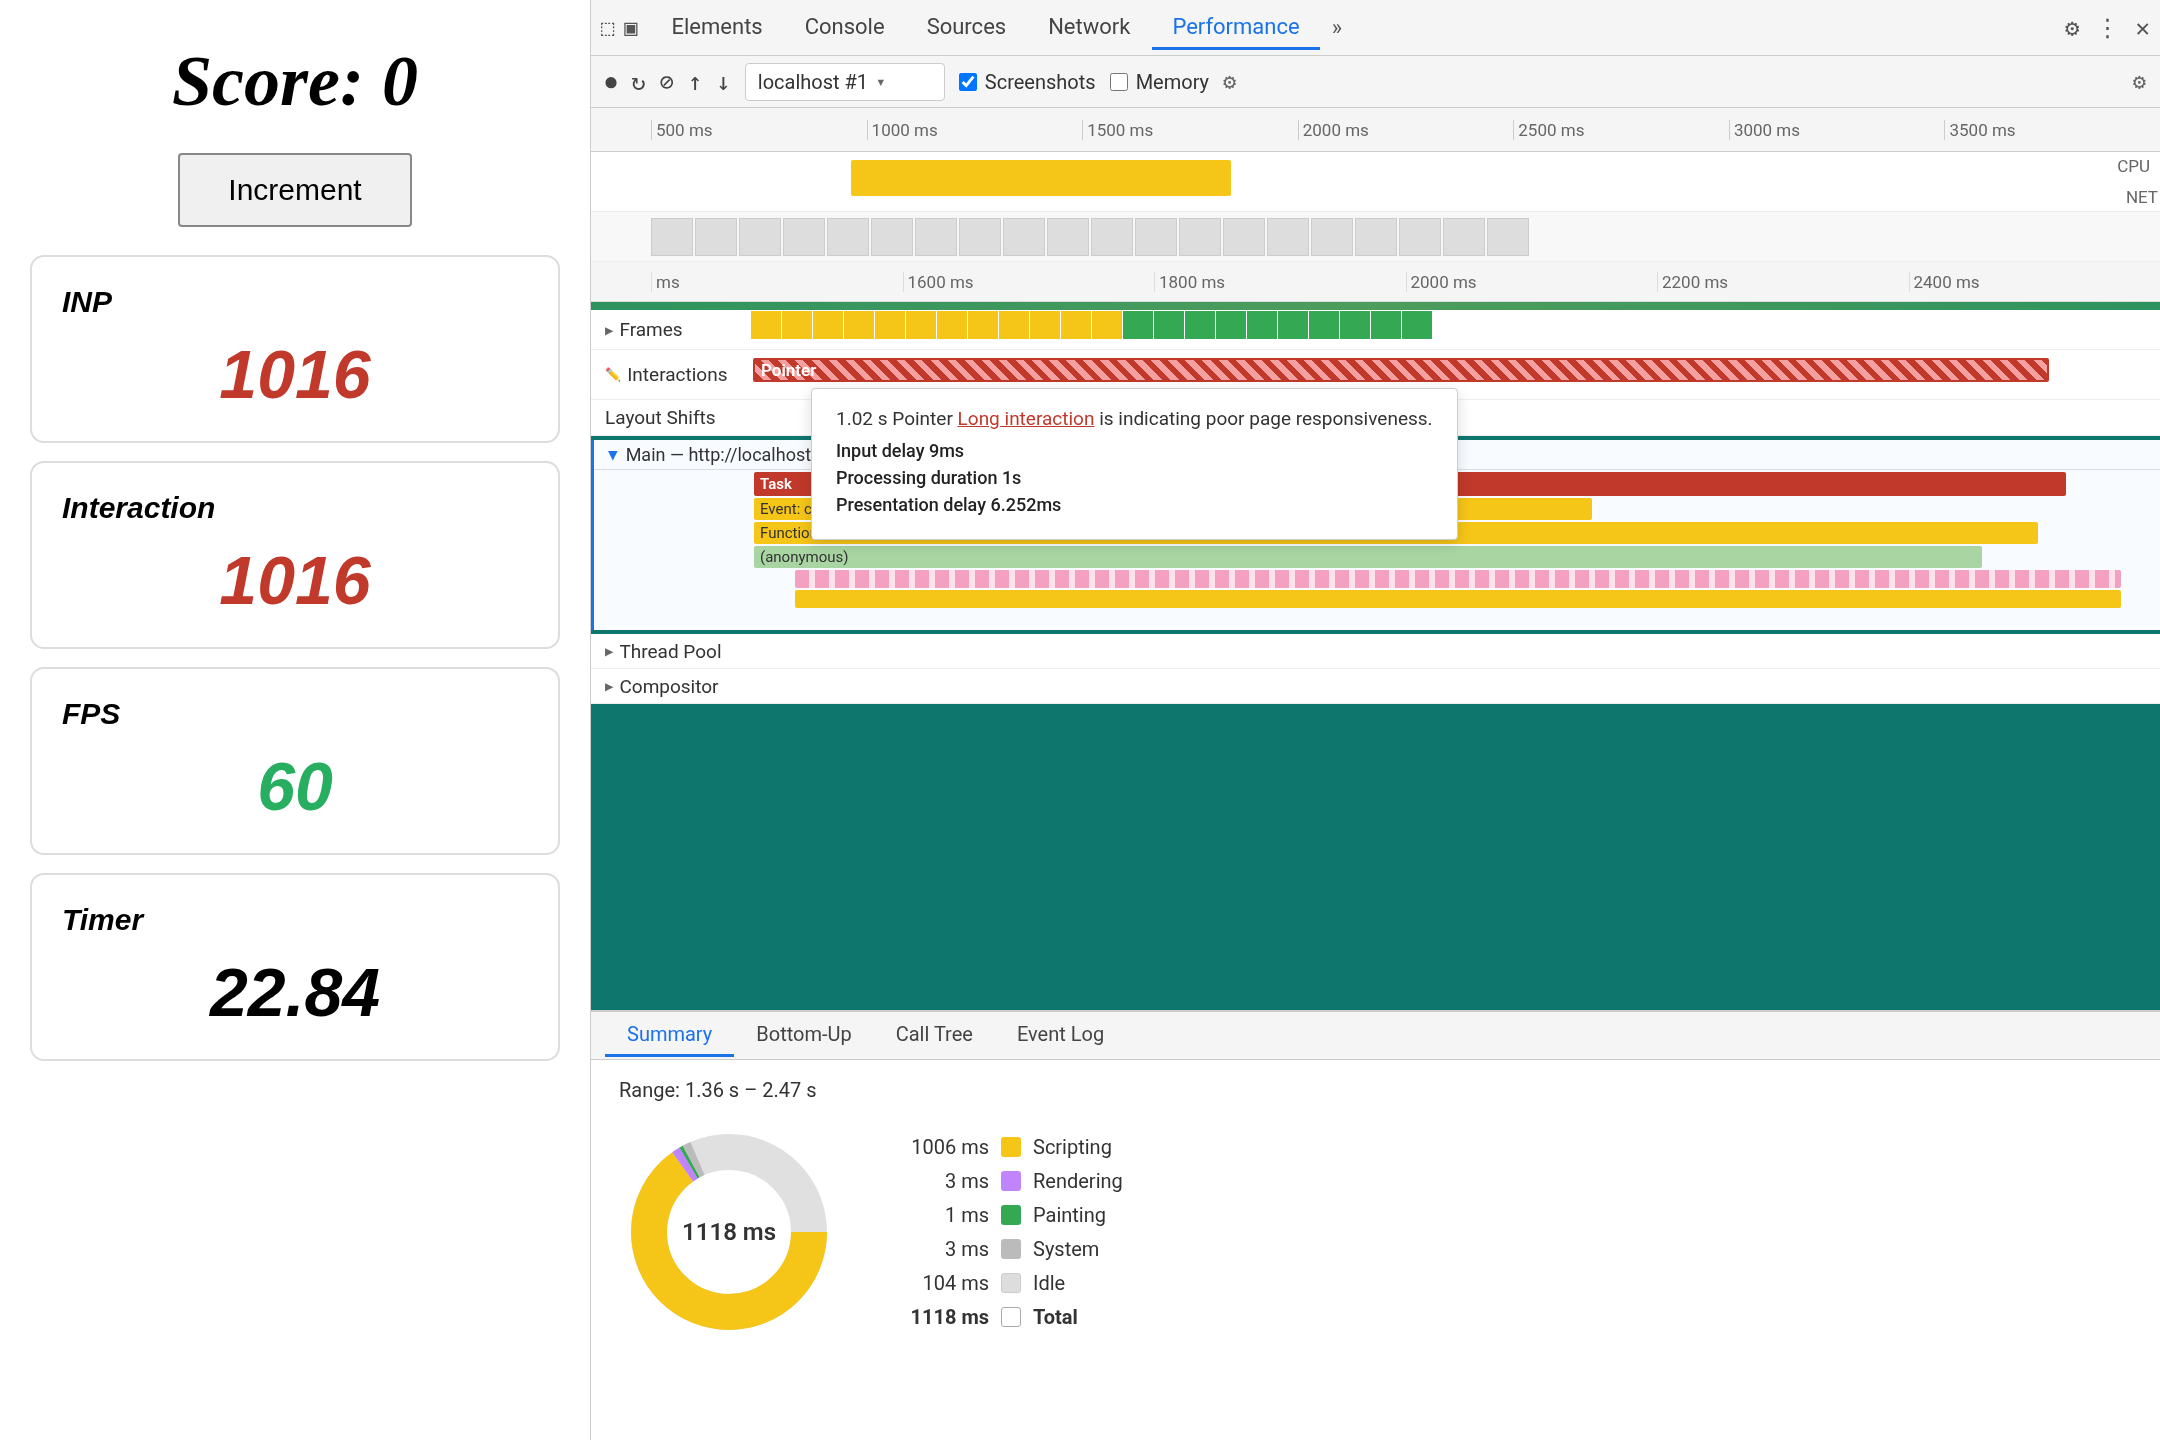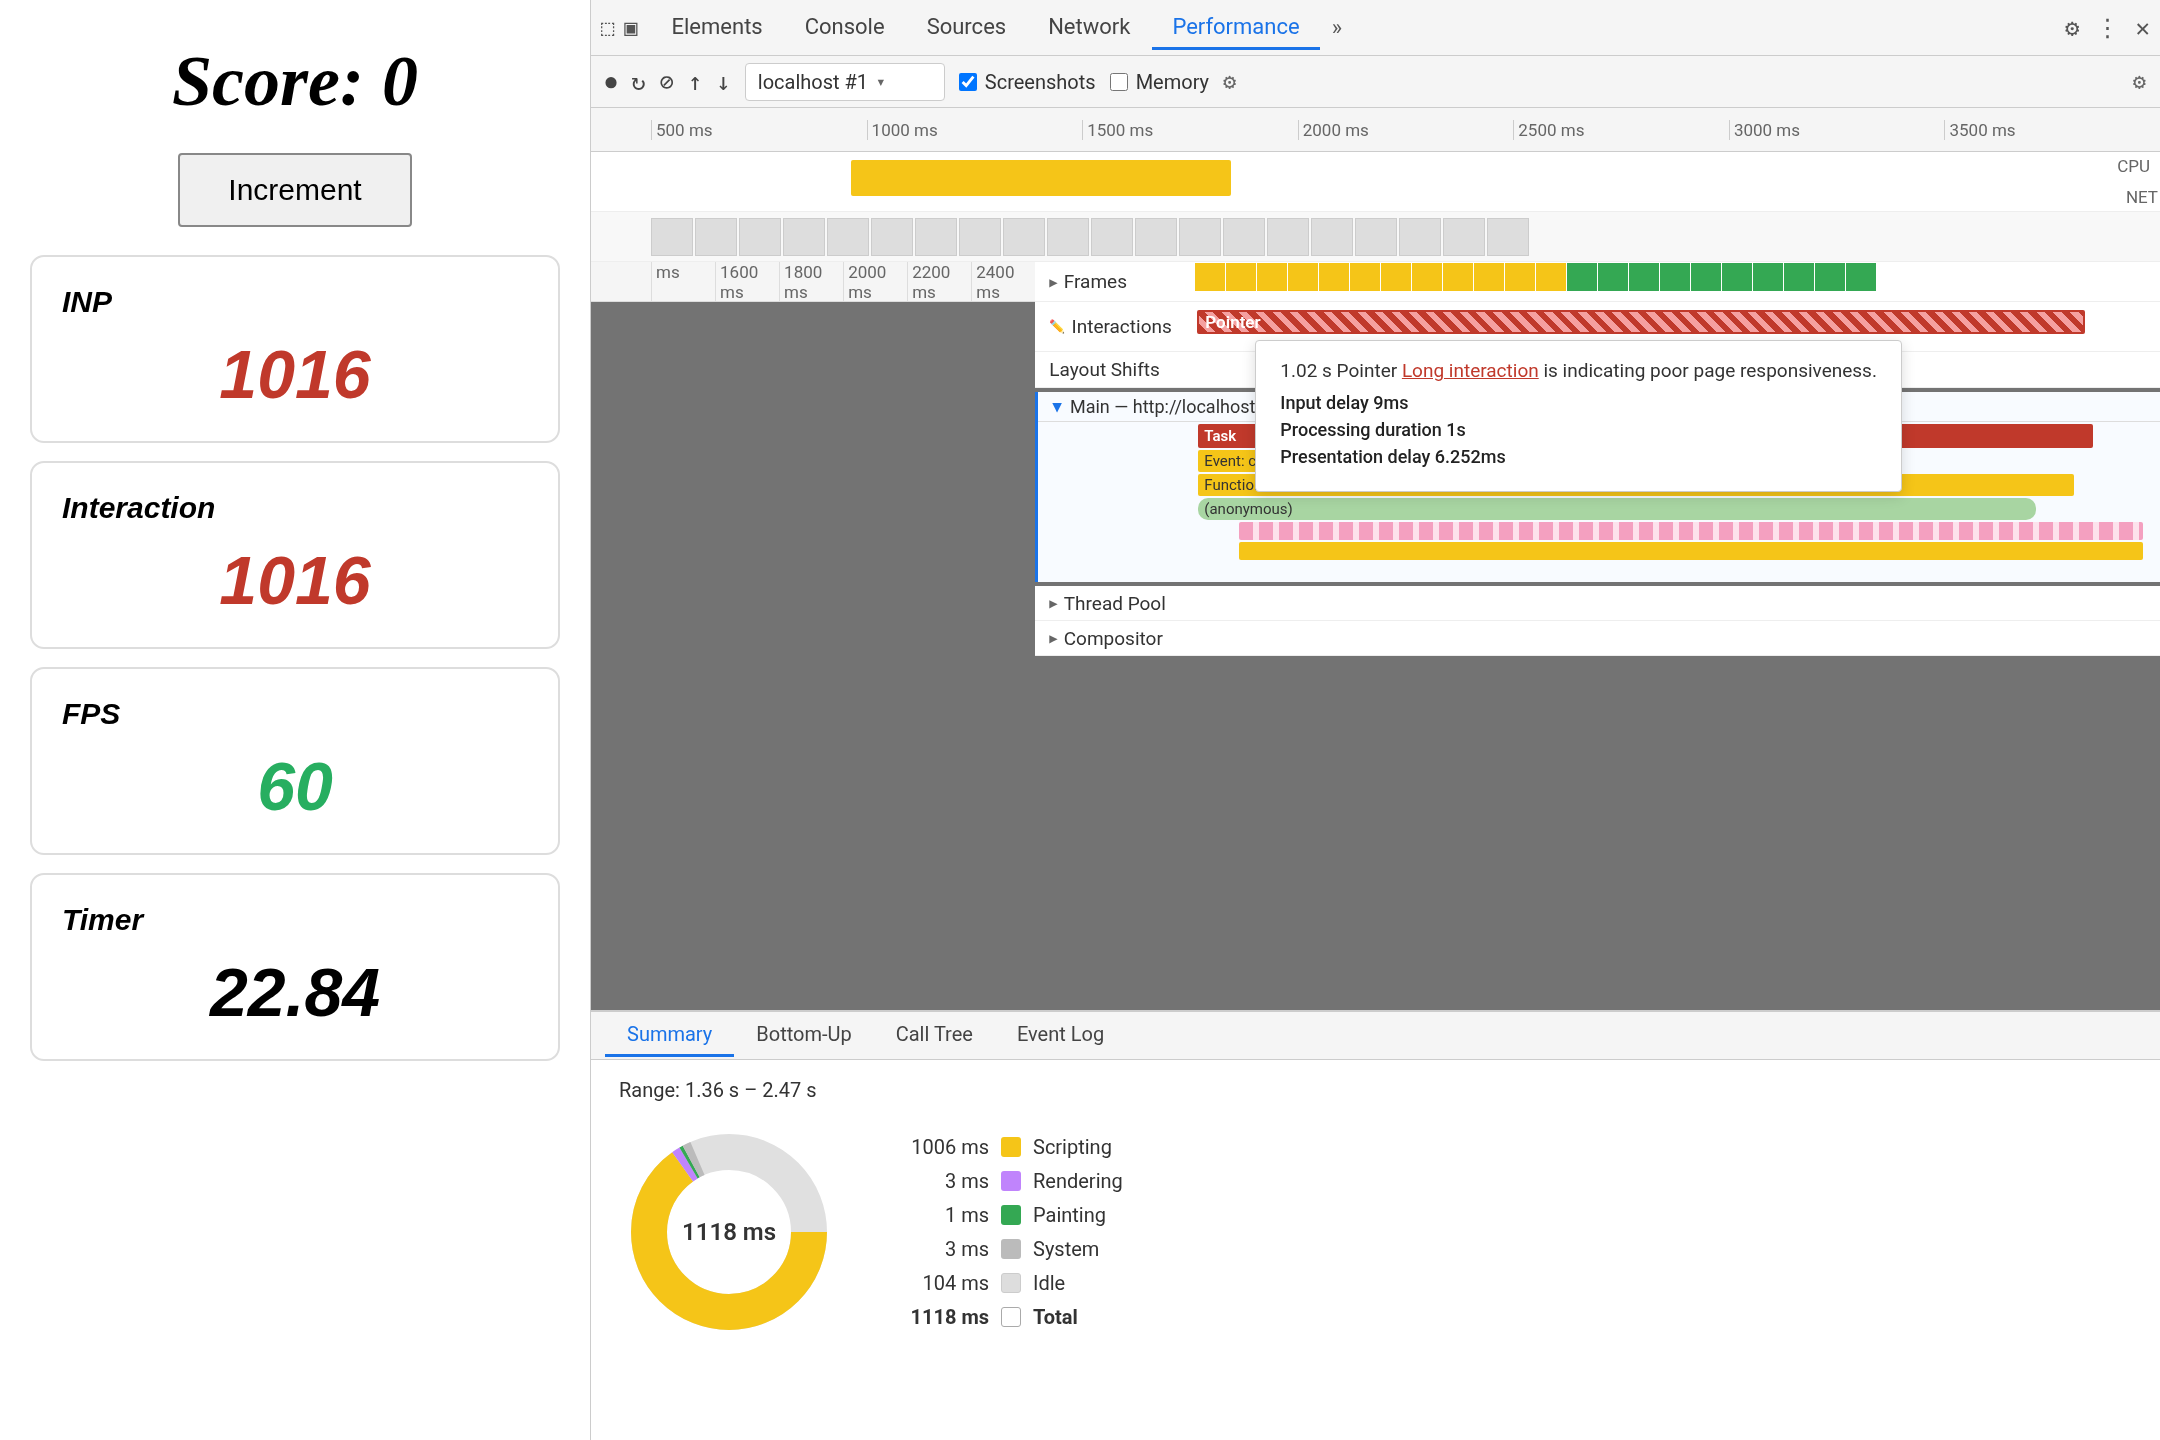--- a/index.html
+++ b/index.html
@@ -221,25 +221,25 @@
     .screenshot-thumb {
       width: 42px;
       height: 38px;
       background: #ddd;
       border: 1px solid #ccc;
       flex-shrink: 0;
     }
 
     
     .timeline-detail {
-      background: #737373;
+      background: #0f766e;
       flex: 1;
       overflow: hidden;
       display: flex;
-      flex-direction: row;
+      flex-direction: column;
     }
 
     
     .timeline-ruler2 {
       background: #f5f5f5;
       height: 40px;
       display: flex;
       align-items: center;
       border-bottom: 1px solid #ddd;
       padding-left: 60px;
@@ -398,21 +398,21 @@
       padding-left: 6px;
       font-size: 15px;
       color: #333;
       overflow: hidden;
     }
     .anonymous-bar {
       position: absolute;
       top: 76px;
       height: 22px;
       background: #a8d5a2;
-      border-radius: 10px;
+      border-radius: 2px;
       display: flex;
       align-items: center;
       padding-left: 6px;
       font-size: 15px;
       color: #333;
       overflow: hidden;
     }
     .pink-bars {
       position: absolute;
       top: 100px;

